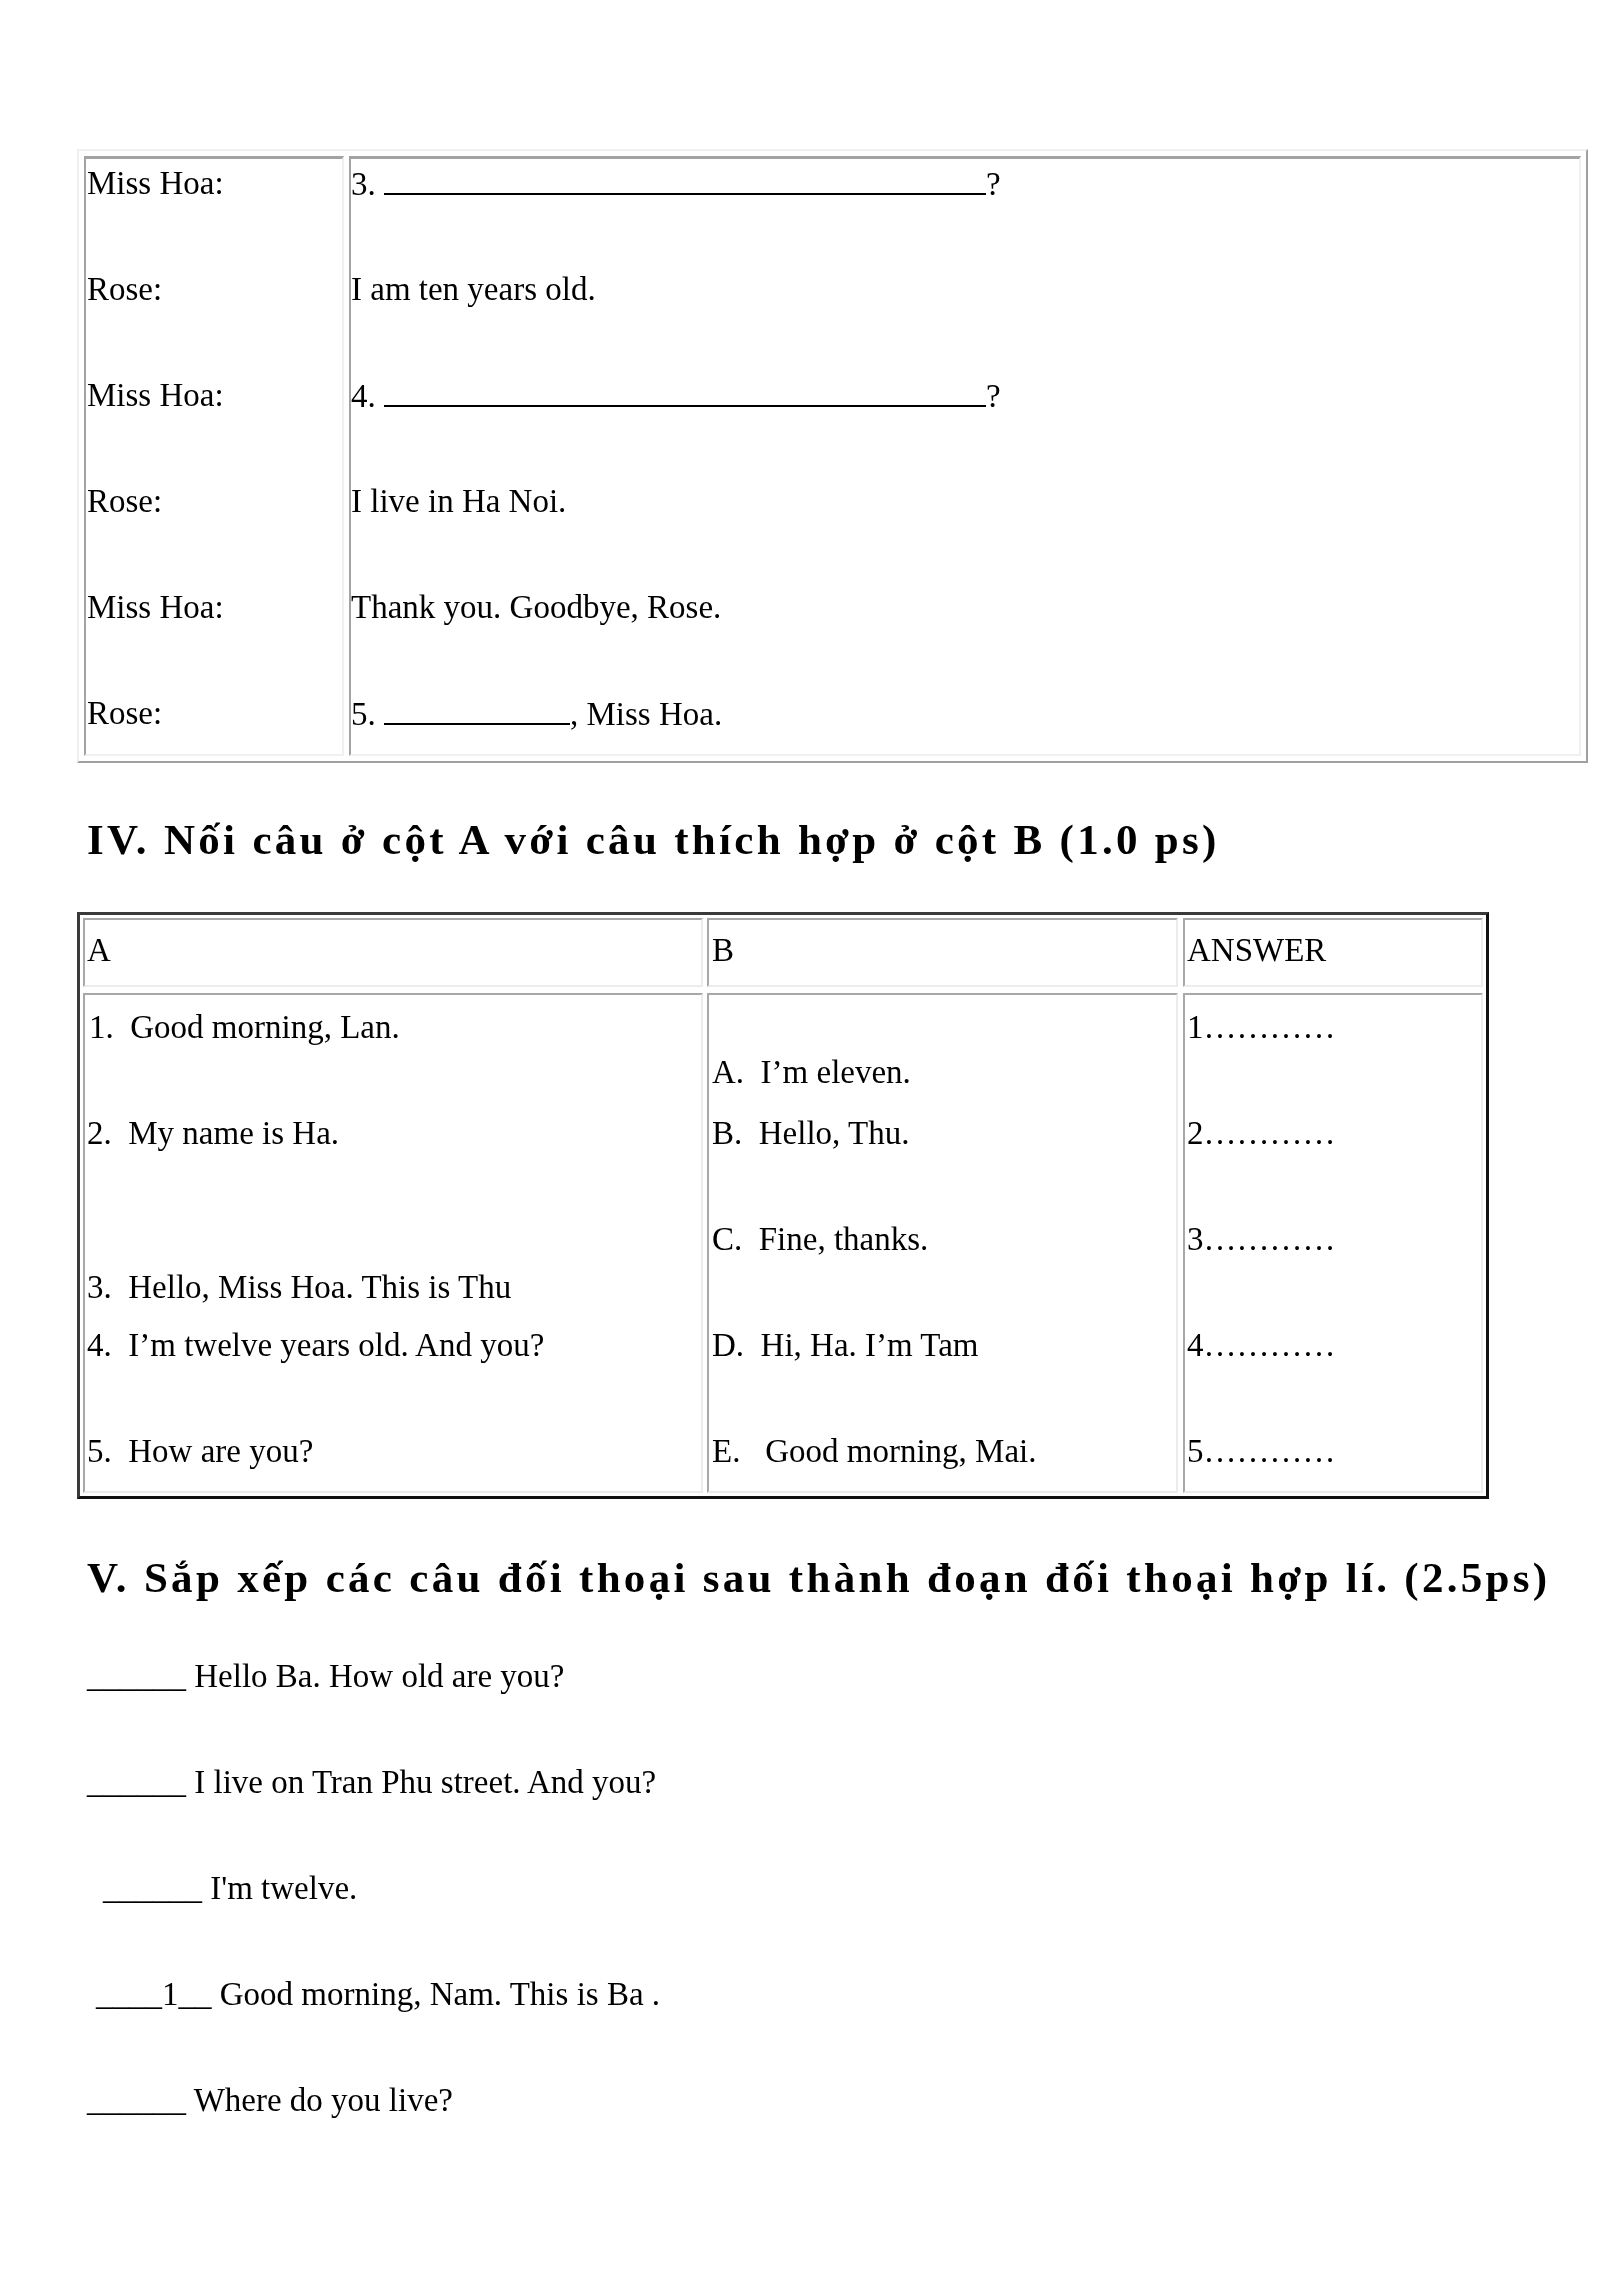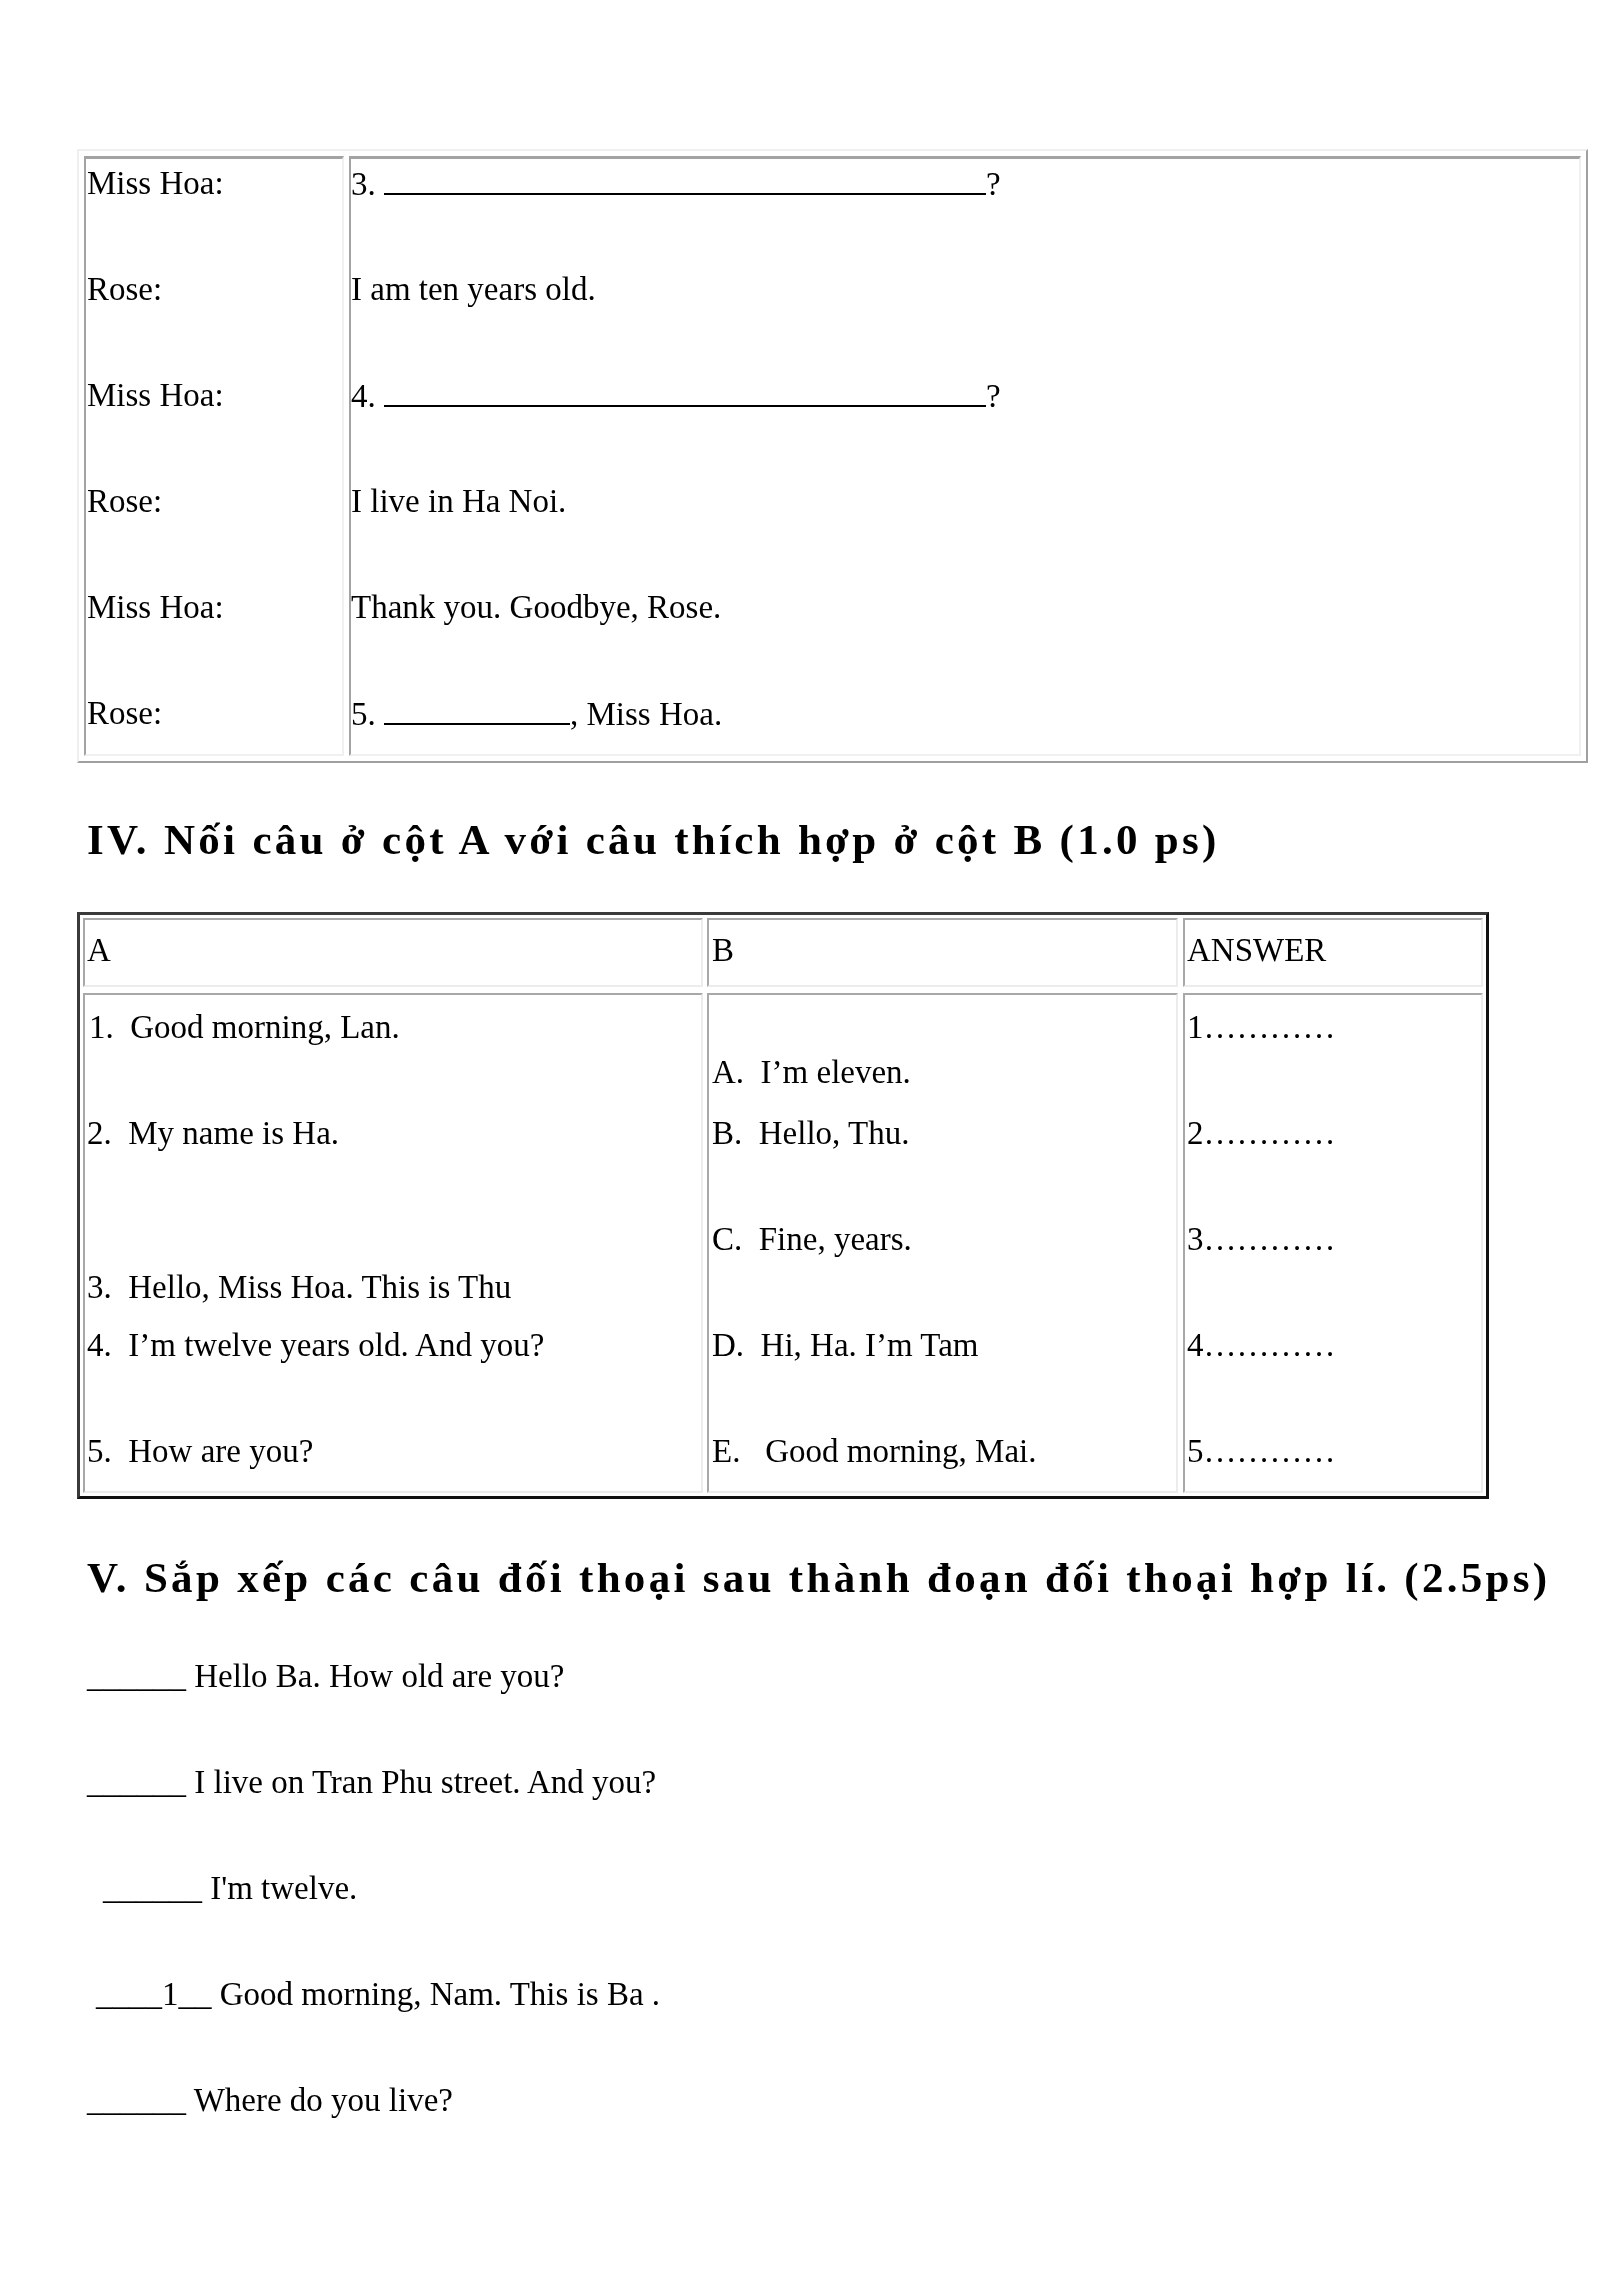--- a/index.html
+++ b/index.html
@@ -91,21 +91,21 @@
 
 <span class="txt" style="left:69px; top:1011px;margin-left:20px;">1.  Good morning, Lan.</span>
 <span class="txt" style="left:712px; top:1056px;">A.  I’m eleven.</span>
 <span class="txt" style="left:1187px; top:1011px;">1…………</span>
 
 <span class="txt" style="left:87px; top:1117px;">2.  My name is Ha.</span>
 <span class="txt" style="left:712px; top:1117px;">B.  Hello, Thu.</span>
 <span class="txt" style="left:1187px; top:1117px;">2…………</span>
 
 <span class="txt" style="left:87px; top:1223px;margin-top:48px;">3.  Hello, Miss Hoa. This is Thu</span>
-<span class="txt" style="left:712px; top:1223px;">C.  Fine, years.</span>
+<span class="txt" style="left:712px; top:1223px;">C.  Fine, thanks.</span>
 <span class="txt" style="left:1187px; top:1223px;">3…………</span>
 
 <span class="txt" style="left:87px; top:1329px;">4.  I’m twelve years old. And you?</span>
 <span class="txt" style="left:712px; top:1329px;">D.  Hi, Ha. I’m Tam</span>
 <span class="txt" style="left:1187px; top:1329px;">4…………</span>
 
 <span class="txt" style="left:87px; top:1435px;">5.  How are you?</span>
 <span class="txt" style="left:712px; top:1435px;">E.   Good morning, Mai.</span>
 <span class="txt" style="left:1187px; top:1435px;">5…………</span>
 

